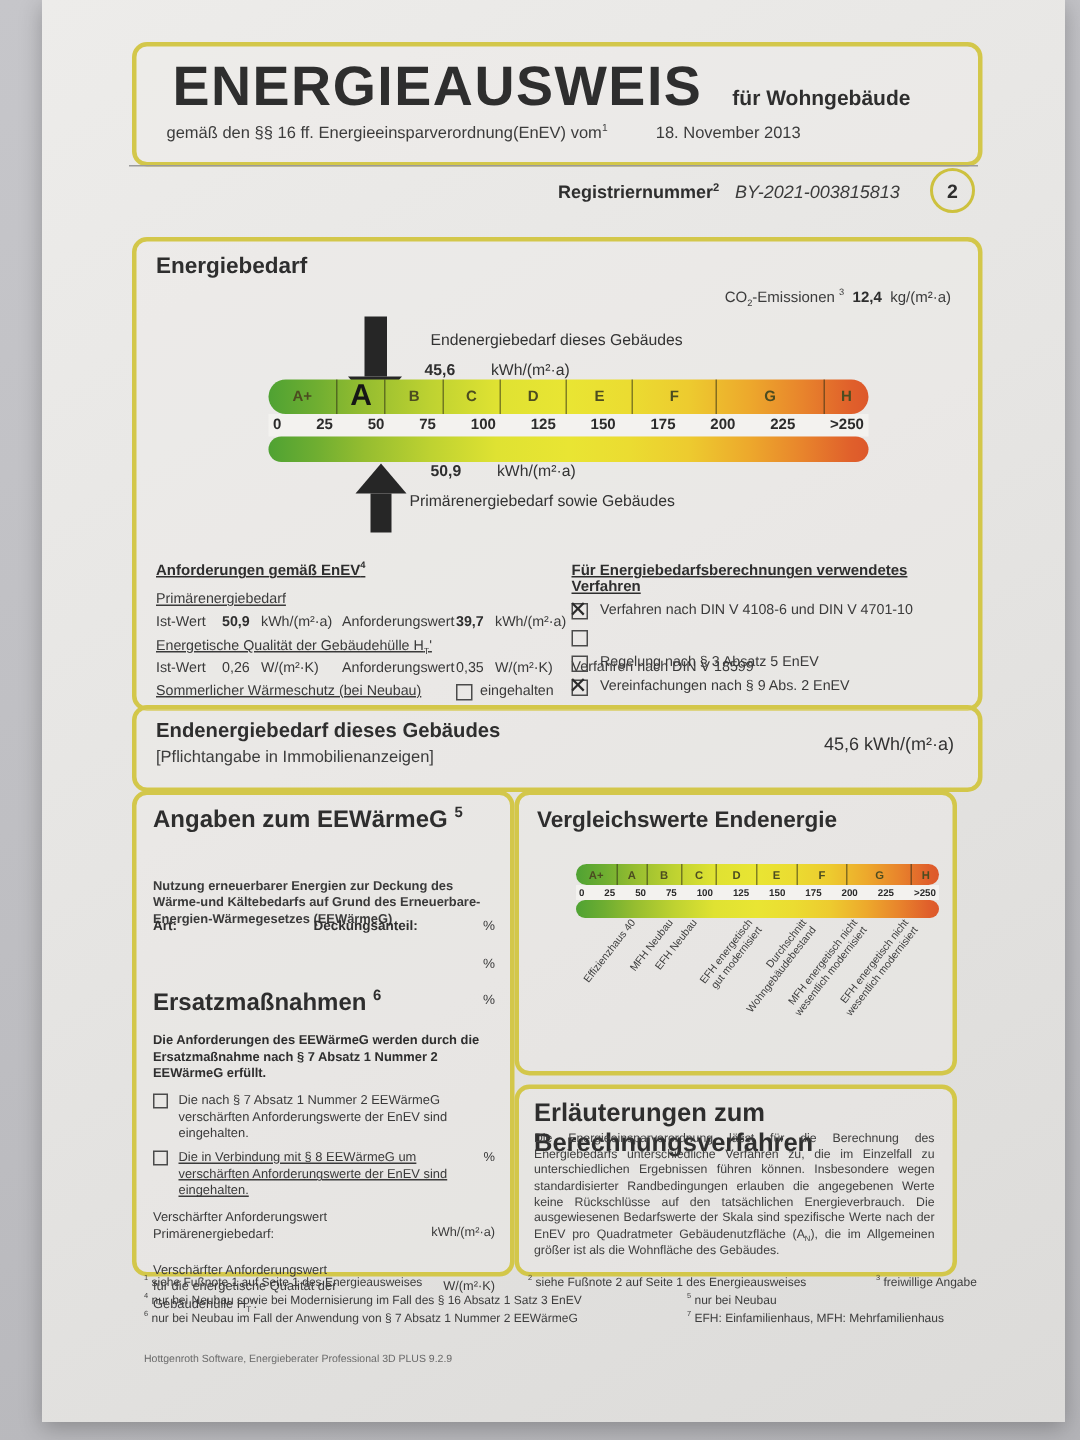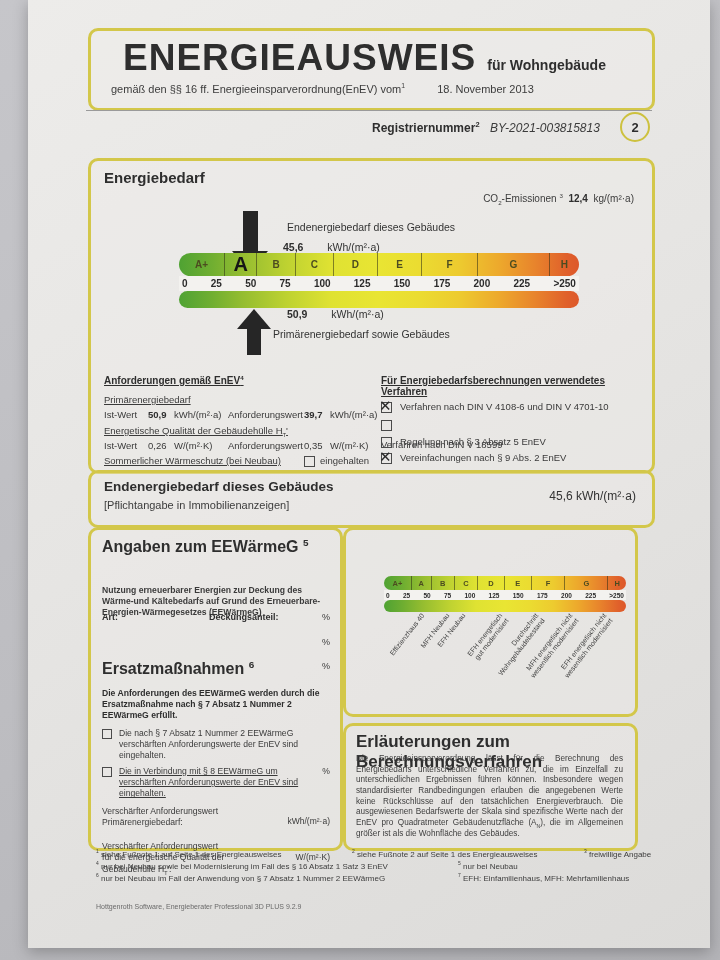--- a/index.html
+++ b/index.html
@@ -39,21 +39,21 @@
   .fnote{position:absolute;font-size:8px;color:#3d3d3d;}
   .unitcell{position:absolute;font-size:8.5px;}
 </style>
 </head>
 <body>
 
 <div id="stage">
  <div id="paper">
 
   <div class="ybox" style="left:60px;top:28px;width:561px;height:77px;">
-    <div style="position:absolute;left:32px;top:6px;display:flex;align-items:baseline;gap:11px;">
+    <div style="position:absolute;left:24px;top:6px;display:flex;align-items:baseline;gap:20px;">
       <span class="b" style="font-size:37px;letter-spacing:1px;">ENERGIEAUSWEIS</span>
       <span class="b" style="font-size:14px;">für Wohngebäude</span>
     </div>
     <div style="position:absolute;left:20px;top:52px;font-size:11px;color:#3c3c3c;">
       <span>gemäß den §§ 16 ff. Energieeinsparverordnung(EnEV) vom</span><sup class="s">1</sup>
       <span style="display:inline-block;width:26px;"></span>
       <span>18. November 2013</span>
     </div>
   </div>
 
@@ -217,20 +217,21 @@
     <div class="unitcell" style="right:10px;top:286px;">kWh/(m²·a)</div>
     <div class="pre" style="position:absolute;left:11px;top:300px;font-size:8.6px;line-height:1.3;">
       <span class="pre">Verschärfter Anforderungswert
 für die energetische Qualität der
 Gebäudehülle H</span><sub class="s">T</sub><span>':</span>
     </div>
     <div class="unitcell" style="right:10px;top:322px;">W/(m²·K)</div>
   </div>
 
   <div class="ybox" style="left:315px;top:527px;width:289px;height:184px;">
+    <div class="b" style="position:absolute;left:12px;top:8px;font-size:15px;">Vergleichswerte Endenergie</div>
     <div style="position:absolute;left:38px;top:46px;width:242px;">
       <div class="lettersbar scalegrad" style="height:14px;font-size:7.5px;border-radius:7px;">
         <div class="seg" style="width:11.5%;">A+</div>
         <div class="seg" style="width:8%;">A</div>
         <div class="seg" style="width:9.5%;">B</div>
         <div class="seg" style="width:9.5%;">C</div>
         <div class="seg" style="width:11%;">D</div>
         <div class="seg" style="width:11%;">E</div>
         <div class="seg" style="width:14%;">F</div>
         <div class="seg" style="width:18%;">G</div>

